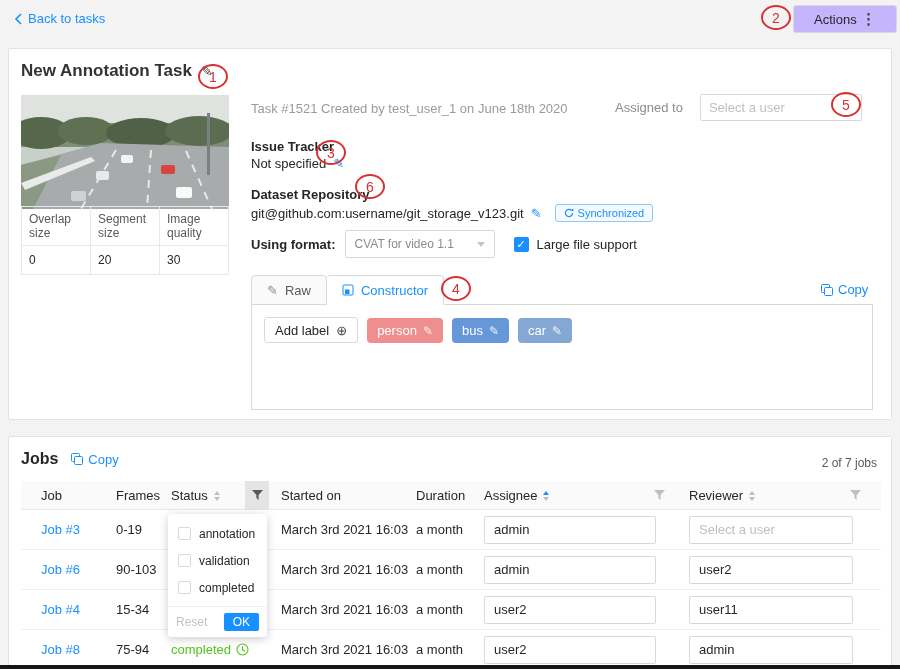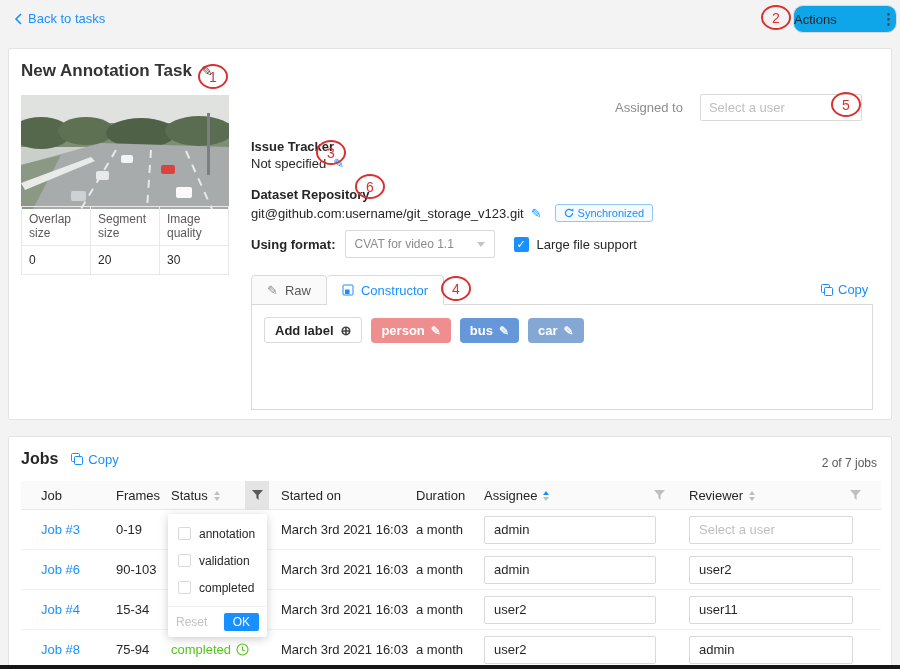--- a/index.html
+++ b/index.html
@@ -3,21 +3,21 @@
 <meta charset="utf-8">
 <style>
   * { box-sizing: border-box; margin: 0; padding: 0; }
   body { width: 900px; height: 669px; font-family: "Liberation Sans", sans-serif; }
   .page { position: relative; width: 900px; height: 669px; background: #f3f3f3; overflow: hidden; font-size: 13px; color: #262626; }
   .bold { font-weight: bold; }
   .card { position: absolute; background: #fff; border: 1px solid #e3e3e3; border-radius: 2px; }
 
   
   .back-link { position: absolute; left: 14px; top: 11px; display: flex; align-items: center; gap: 6px; color: #1890ff; font-size: 13px; cursor: pointer; }
-  .actions-btn { position: absolute; left: 793px; top: 5px; width: 104px; height: 28px; background: #0ea5e9; border: 1px solid #d9d9d9; border-radius: 10px; display: flex; align-items: center; justify-content: space-between; padding: 0 0; cursor: pointer; }
+  .actions-btn { position: absolute; left: 793px; top: 5px; width: 104px; height: 28px; background: #c4b5fd; border: 1px solid #d9d9d9; border-radius: 3px; display: flex; align-items: center; justify-content: space-between; padding: 0 20px; cursor: pointer; }
   .kebab { color: #434343; font-size: 15px; font-weight: bold; }
 
   
   .title-row { position: absolute; left: 12px; top: 12px; display: flex; align-items: center; gap: 9px; }
   .title-row h1 { font-size: 17px; font-weight: bold; color: #333; }
   .pencil { color: #1890ff; font-size: 13px; cursor: pointer; }
   .pencil.dark { color: #434343; font-size: 14px; }
   .preview { position: absolute; left: 12px; top: 46px; width: 208px; height: 114px; display: block; }
   .params { position: absolute; left: 12px; top: 157px; width: 208px; border-collapse: collapse; font-size: 12px; }
   .params th { font-weight: normal; color: #595959; border: 1px solid #e8e8e8; padding: 5px 7px; text-align: left; vertical-align: top; width: 33.3%; }
@@ -33,21 +33,21 @@
   .format-select { display: inline-flex; align-items: center; justify-content: space-between; width: 150px; height: 28px; border: 1px solid #d9d9d9; border-radius: 2px; padding: 0 9px; color: #8c8c8c; font-size: 12px; margin-left: 9px; cursor: pointer; background: #fff; }
   .sel-caret { width: 0; height: 0; border-left: 4px solid transparent; border-right: 4px solid transparent; border-top: 5px solid #c5c5c5; }
   .cb { width: 15px; height: 15px; background: #1890ff; border-radius: 2px; color: #fff; font-size: 11px; line-height: 15px; text-align: center; margin-left: 19px; margin-right: 8px; cursor: pointer; }
   .tabs-row { position: absolute; left: 242px; top: 226px; height: 30px; display: flex; z-index: 2; }
   .tab { display: flex; align-items: center; gap: 7px; padding: 0 15px; border: 1px solid #d9d9d9; background: #fafafa; color: #595959; border-radius: 4px 4px 0 0; font-size: 13px; cursor: pointer; }
   .tab + .tab { border-left: none; }
   .tab.active { background: #fff; color: #1890ff; border-bottom: 1px solid #fff; }
   .tab .pencil.gray { color: #8c8c8c; }
   .copy-link { display: inline-flex; align-items: center; gap: 5px; color: #1890ff; font-size: 13px; cursor: pointer; }
   .labels-copy { position: absolute; left: 812px; top: 233px; }
-  .constructor-box { position: absolute; left: 242px; top: 255px; width: 622px; height: 106px; border: 1px solid #d9d9d9; background: #fff; z-index: 1; display: flex; align-items: flex-start; gap: 9px; padding: 12px; font-weight: bold; }
+  .constructor-box { position: absolute; left: 242px; top: 255px; width: 622px; height: 106px; border: 1px solid #d9d9d9; background: #fff; z-index: 1; display: flex; align-items: flex-start; gap: 9px; padding: 12px; }
   .add-label-btn { display: inline-flex; align-items: center; gap: 7px; height: 26px; border: 1px solid #d9d9d9; border-radius: 3px; background: #fff; padding: 0 10px; font-size: 13px; color: #262626; cursor: pointer; }
   .plus-glyph { color: #434343; font-size: 13px; }
   .chip { display: inline-flex; align-items: center; gap: 6px; height: 25px; border-radius: 4px; padding: 0 10px; color: #fff; font-size: 13px; margin-top: 1px; cursor: pointer; }
   .chip .chip-pencil { color: rgba(255,255,255,0.9); font-size: 12px; }
 
   
   .jobs-head { position: absolute; left: 12px; top: 13px; display: flex; align-items: center; gap: 13px; }
   .jobs-head h2 { font-size: 16px; font-weight: bold; color: #262626; }
   .jobs-count { position: absolute; right: 14px; top: 19px; color: #595959; font-size: 12px; }
   .jobs-table { position: absolute; left: 12px; top: 44px; width: 860px; }
@@ -134,20 +134,21 @@
         <th>Image quality</th>
       </tr>
       <tr>
         <td>0</td>
         <td>20</td>
         <td>30</td>
       </tr>
     </tbody>
       </table>
 
+    <div class="meta-text">Task #1521 Created by test_user_1 on June 18th 2020</div>
 
     <div class="assigned-row">
       <span>Assigned to</span>
       <input class="assignee-input" placeholder="Select a user" style="">
     </div>
 
     <div class="sec-label" style="top:90px;">Issue Tracker</div>
     <div class="sec-value" style="top:107px;">
       <span>Not specified</span>
       <span class="pencil">✎</span>

